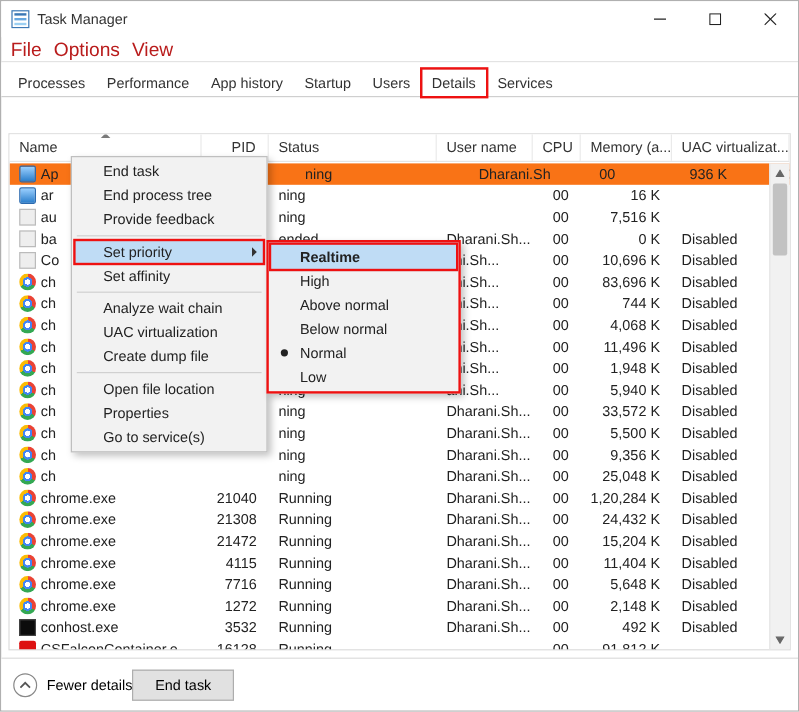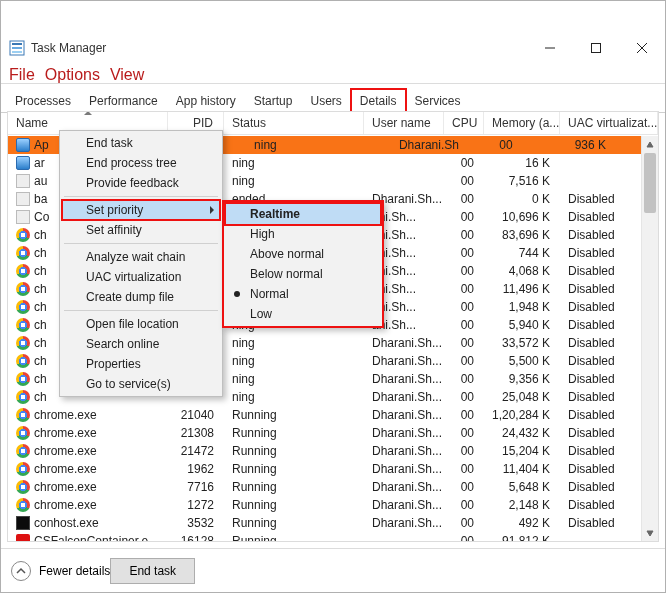--- a/index.html
+++ b/index.html
@@ -1,19 +1,19 @@
 <!DOCTYPE html>
 <html><head>
 <meta charset="utf-8">
 <style>
   * { box-sizing: border-box; font-family: "Segoe UI", Tahoma, sans-serif; }
   body { margin: 0; background: #fff; width: 666px; height: 593px; overflow: hidden; position: relative; border: 1px solid #b0b0b0; }
 
   
-  .titlebar { height: 30px; display: flex; align-items: center; padding-left: 8px; background: #fff; margin-top: 32px; }
+  .titlebar { height: 30px; display: flex; align-items: center; padding-left: 8px; background: #fff; }
   .titlebar .appicon { width: 16px; height: 16px; margin-right: 6px; display: inline-block; }
   .titlebar .title { font-size: 12px; color: #333; flex: 1; }
   .winctrls { display: flex; }
   .winctrl { width: 46px; height: 30px; display: flex; align-items: center; justify-content: center; cursor: pointer; }
   .winctrl svg { width: 10px; height: 10px; stroke: #222; stroke-width: 1; fill: none; }
 
   
   .menubar { height: 20px; padding: 1px 6px; display: flex; gap: 6px; font-size: 16px; color: #b91c1c; }
   .menubar span { padding: 2px 2px; cursor: default; }
 
@@ -360,21 +360,21 @@
         <div class="cell user">Dharani.Sh...</div>
         <div class="cell cpu">00</div>
         <div class="cell mem">15,204 K</div>
         <div class="cell uac">Disabled</div>
       </div>
       <div class="row">
         <div class="cell name">
           <span class="picon chrome"></span>
           <span>chrome.exe</span>
         </div>
-        <div class="cell pid">1962</div>
+        <div class="cell pid">4115</div>
         <div class="cell status">Running</div>
         <div class="cell user">Dharani.Sh...</div>
         <div class="cell cpu">00</div>
         <div class="cell mem">11,404 K</div>
         <div class="cell uac">Disabled</div>
       </div>
       <div class="row">
         <div class="cell name">
           <span class="picon chrome"></span>
           <span>chrome.exe</span>
@@ -447,21 +447,20 @@
     <span>Set priority</span>
     <span class="arrow"></span>
   </div>
   <div class="ctxitem">Set affinity</div>
   <div class="ctxsep"></div>
   <div class="ctxitem">Analyze wait chain</div>
   <div class="ctxitem">UAC virtualization</div>
   <div class="ctxitem">Create dump file</div>
   <div class="ctxsep"></div>
   <div class="ctxitem">Open file location</div>
-  <div class="ctxitem">Search online</div>
   <div class="ctxitem">Properties</div>
   <div class="ctxitem">Go to service(s)</div>
 </div>
 
 <div class="ctxmenu sub">
   <div class="ctxitem boxsel">Realtime</div>
   <div class="ctxitem">High</div>
   <div class="ctxitem">Above normal</div>
   <div class="ctxitem">Below normal</div>
   <div class="ctxitem">

